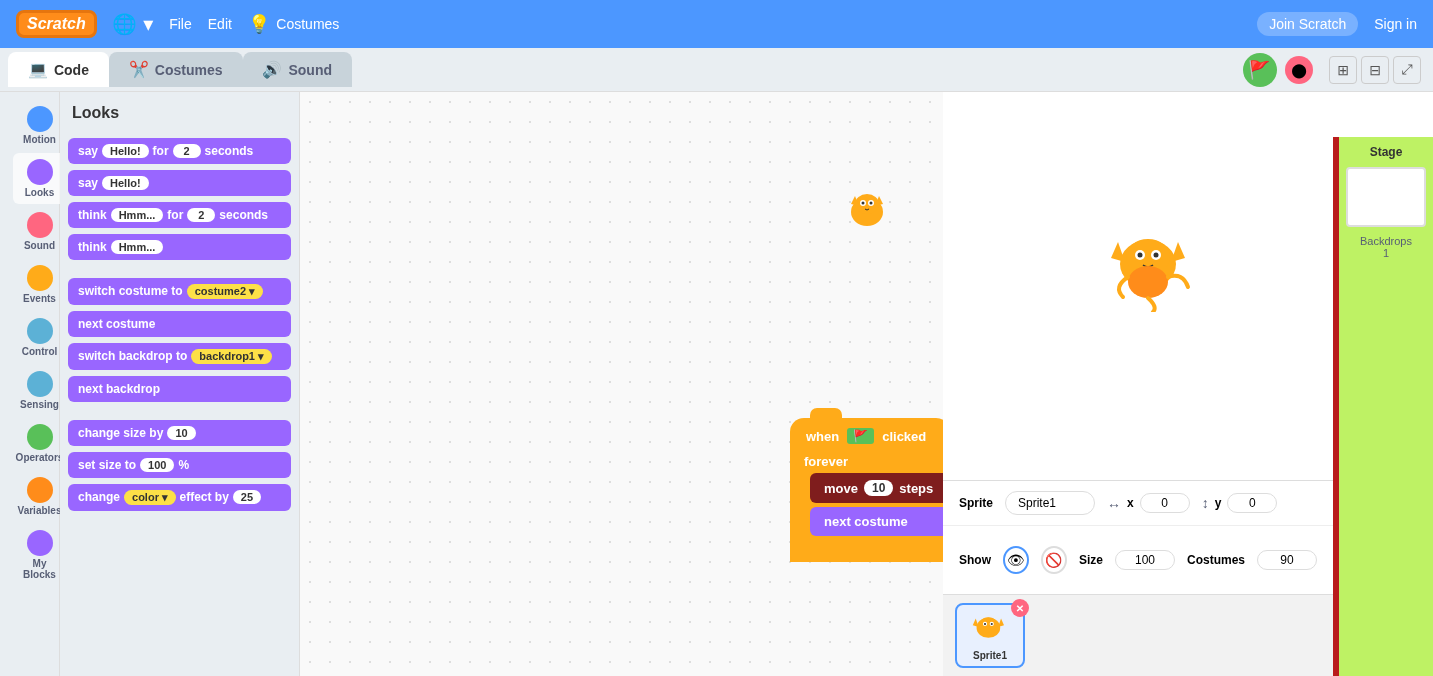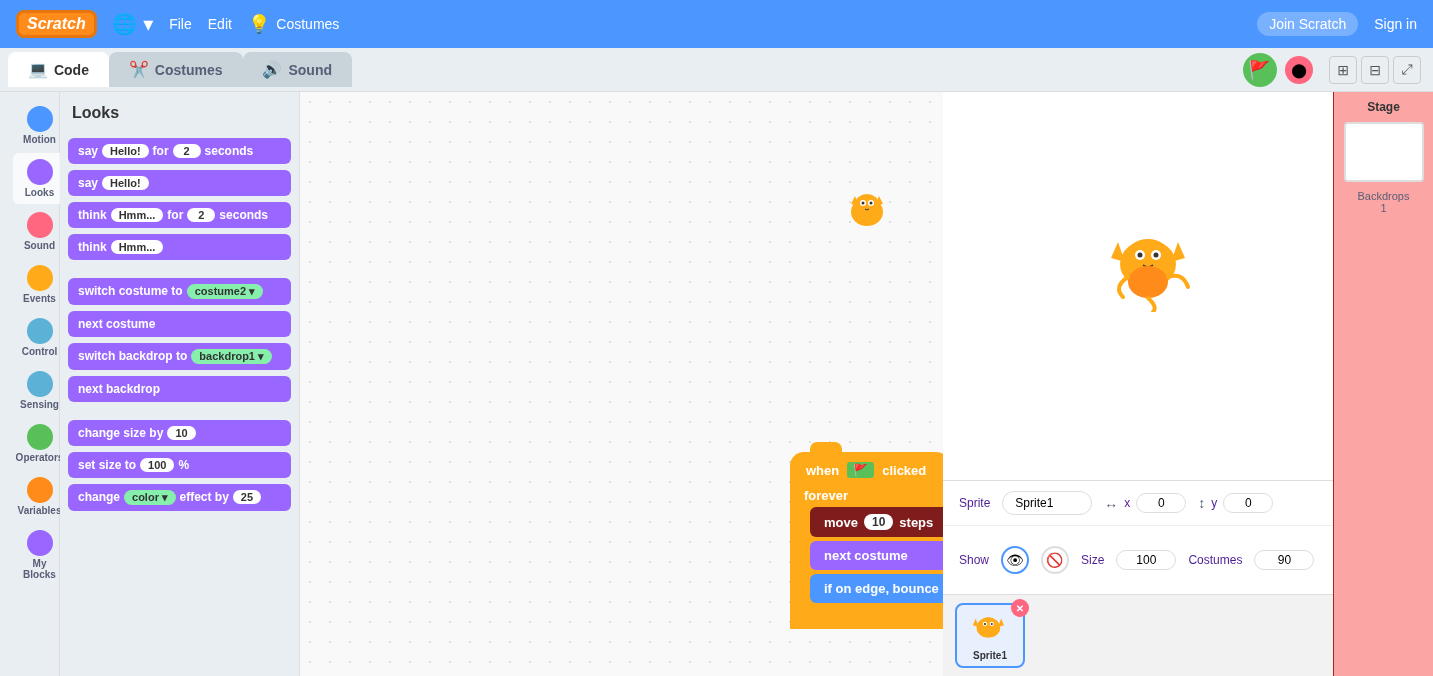--- a/index.html
+++ b/index.html
@@ -50,42 +50,42 @@
     .dot-orange { background: #FF8C1A; }
     .dot-gray { background: #9966FF; }
 
     
     #blocks-panel { width: 240px; background: #E9EEF2; border-right: 1px solid #ddd; overflow-y: auto; padding: 8px; }
     .blocks-header { font-size: 16px; font-weight: 700; color: #333; margin-bottom: 12px; padding: 4px; }
     .block { display: flex; align-items: flex-start; gap: 4px; border-radius: 6px; padding: 6px 10px; margin-bottom: 6px; cursor: grab; font-size: 12px; font-weight: 600; color: white; white-space: nowrap; flex-wrap: wrap; }
     .block-purple { background: #9966FF; }
     .block-input { background: white; color: #333; border-radius: 12px; padding: 1px 8px; font-size: 11px; font-weight: 600; min-width: 28px; text-align: center; }
     .block-input-text { background: white; color: #333; border-radius: 12px; padding: 1px 8px; font-size: 11px; font-weight: 600; }
-    .block-dropdown { background: #86efac; color: #333; border-radius: 12px; padding: 1px 8px; font-size: 11px; font-weight: 600; display: inline-flex; align-items: center; gap: 2px; }
+    .block-dropdown { background: #fde047; color: #333; border-radius: 12px; padding: 1px 8px; font-size: 11px; font-weight: 600; display: inline-flex; align-items: center; gap: 2px; }
     .block-sep { height: 12px; }
 
     
     #canvas-area { flex: 1; background: #F9F9F9; background-image: radial-gradient(circle, #ddd 1px, transparent 1px); background-size: 20px 20px; position: relative; overflow: hidden; }
     #stage-preview { flex: 1; background: white; position: relative; overflow: hidden; display: flex; align-items: center; justify-content: center; }
     #sprite-info { background: white; padding: 10px 16px; border-top: 1px solid #ddd; display: flex; align-items: center; gap: 12px; font-size: 12px; }
-    .sprite-label { color: #4c1d95; font-weight: 400; }
+    .sprite-label { color: #000000; font-weight: 700; }
     .sprite-name-input { border: 1px solid #ddd; border-radius: 16px; padding: 4px 12px; font-size: 12px; width: 90px; }
     .coord-group { display: flex; align-items: center; gap: 6px; }
     .coord-input { border: 1px solid #ddd; border-radius: 12px; padding: 2px 8px; font-size: 12px; width: 50px; text-align: center; }
     .show-btn { width: 28px; height: 28px; border-radius: 50%; border: 2px solid #ddd; display: flex; align-items: center; justify-content: center; cursor: pointer; font-size: 14px; }
     .show-btn.active { border-color: #4C97FF; }
 
     
     #sprite-panel { background: #F2F2F2; padding: 8px 12px; display: flex; gap: 8px; align-items: flex-start; border-top: 1px solid #ddd; }
     .sprite-thumb { width: 70px; height: 65px; border: 2px solid #4C97FF; border-radius: 8px; background: #E8F0FE; display: flex; align-items: center; justify-content: center; position: relative; cursor: pointer; flex-direction: column; gap: 2px; }
     .sprite-thumb-label { font-size: 10px; font-weight: 600; color: #333; text-align: center; }
     .sprite-delete { position: absolute; top: -6px; right: -6px; background: #FF6680; color: white; border-radius: 50%; width: 18px; height: 18px; display: flex; align-items: center; justify-content: center; font-size: 10px; font-weight: 700; cursor: pointer; }
 
     
-    #stage-section { width: 100px; background: #fca5a5; border-left: 1px solid #b91c1c; display: flex; flex-direction: column; align-items: center; padding: 8px; }
+    #stage-section { width: 100px; background: #bef264; border-left: 6px solid #b91c1c; display: flex; flex-direction: column; align-items: center; padding: 8px; margin-top: 45px; }
     .stage-label { font-size: 12px; font-weight: 700; color: #333; margin-bottom: 8px; }
     .stage-thumb { width: 80px; height: 60px; border: 2px solid #ddd; border-radius: 4px; background: white; }
     .backdrops-label { font-size: 11px; color: #575E75; margin-top: 8px; }
     .backdrops-count { font-size: 11px; color: #575E75; text-align: center; }
 
     
     #right-section { display: flex; flex-direction: row; }
     #stage-and-info { width: 390px; display: flex; flex-direction: column; }
 
     
@@ -252,21 +252,21 @@
         <polygon points="14,14 18,24 10,22" fill="#FFAB19"></polygon>
         <polygon points="38,14 34,24 42,22" fill="#FFAB19"></polygon>
         <circle cx="22" cy="21" r="3" fill="white"></circle>
         <circle cx="30" cy="21" r="3" fill="white"></circle>
         <circle cx="22" cy="21" r="1.5" fill="#333"></circle>
         <circle cx="30" cy="21" r="1.5" fill="#333"></circle>
         <path d="M24 27 Q26 29 28 27" stroke="#333" stroke-width="1" fill="none"></path>
       </svg>
     </div>
 
-    <div class="script-wrapper" style="left:490px; top:360px;">
+    <div class="script-wrapper" style="left:490px; top:326px;">
 
       <div style="position:relative;">
         <div style="width:160px; background:#FFAB19; border-radius:14px 14px 0 0; padding:10px 16px 4px; display:flex; align-items:center; gap:8px; font-size:13px; font-weight:800; color:white; position:relative;">
           <div style="position:absolute; top:-10px; left:20px; width:32px; height:13px; background:#FFAB19; border-radius:7px 7px 0 0;"></div>
           <span>when</span>
           <span style="background:#59C059; border-radius:3px; padding:1px 6px; font-size:12px;">🚩</span>
           <span>clicked</span>
         </div>
 
         <div style="background:#FFAB19; padding:2px 0 0 0;">
@@ -277,23 +277,20 @@
             <div style="background:#7f1d1d; border-radius:6px; padding:7px 14px; margin-bottom:4px; font-size:13px; font-weight:800; color:white; display:flex; align-items:center; gap:6px; width:158px;">
               <span>move</span>
               <span style="background:white; color:#333; border-radius:10px; padding:1px 8px; font-size:12px; font-weight:700;">10</span>
               <span>steps</span>
             </div>
 
             <div style="background:#9966FF; border-radius:6px; padding:7px 14px; margin-bottom:4px; font-size:13px; font-weight:800; color:white; width:158px;">
               <span>next costume</span>
             </div>
 
-            <div style="background:#4C97FF; border-radius:6px; padding:7px 14px; margin-bottom:4px; font-size:13px; font-weight:800; color:white; width:158px;">
-              <span>if on edge, bounce</span>
-            </div>
           </div>
 
           <div style="background:#FFAB19; height:20px; border-radius:0 0 8px 8px; display:flex; align-items:center; justify-content:flex-end; padding-right:10px; width:186px;">
             
           </div>
         </div>
       </div>
     </div>
   </div>
 

